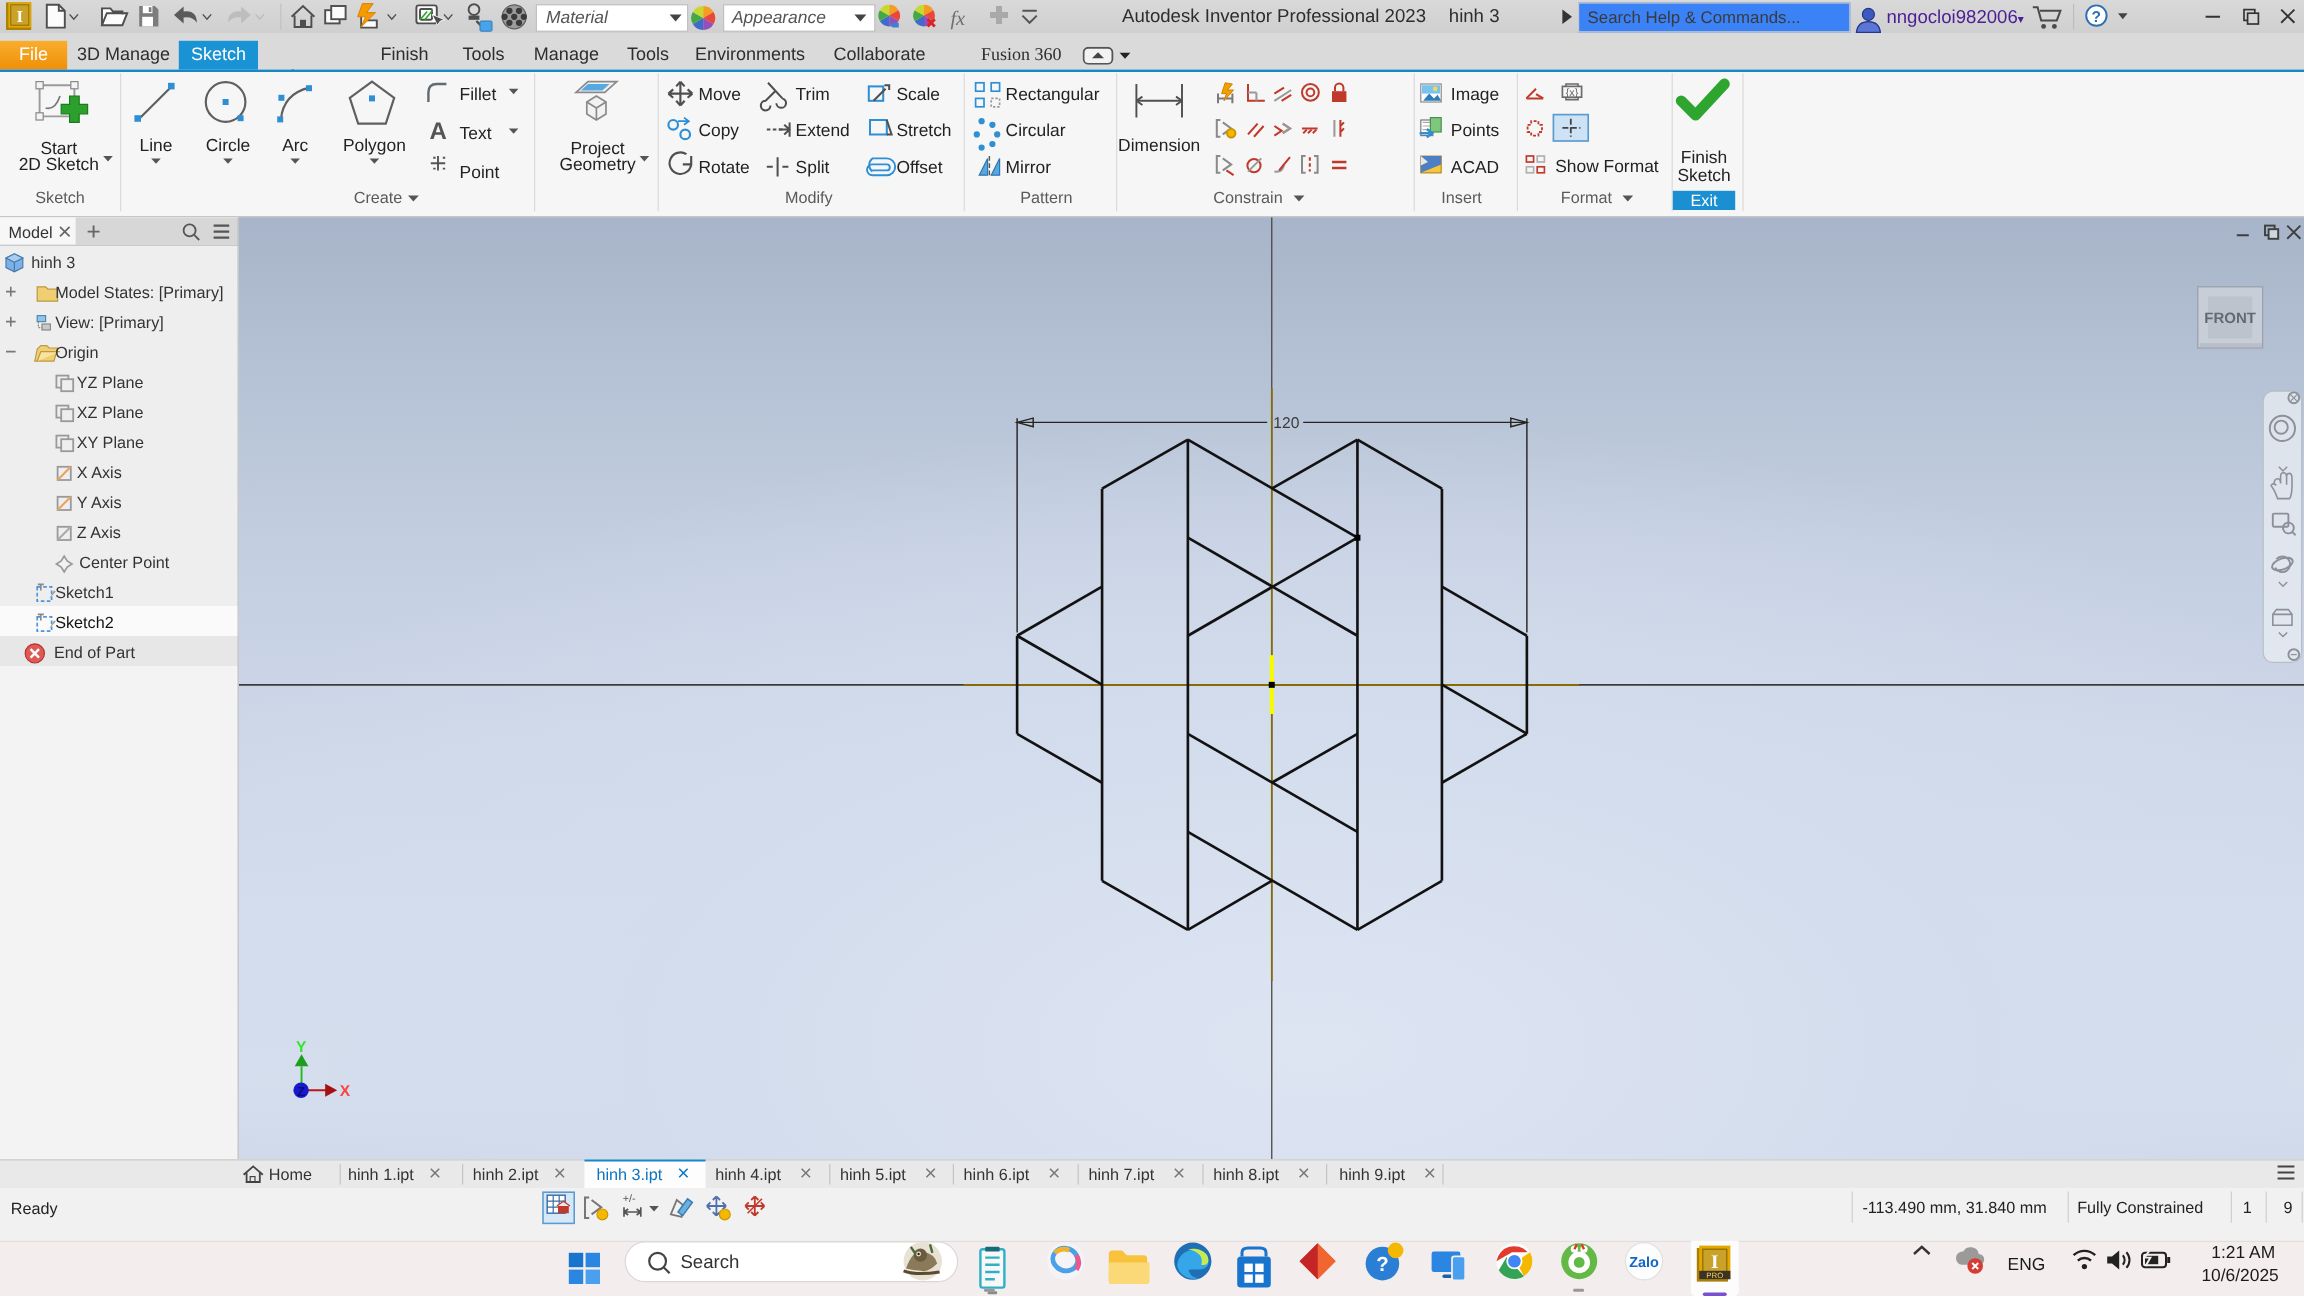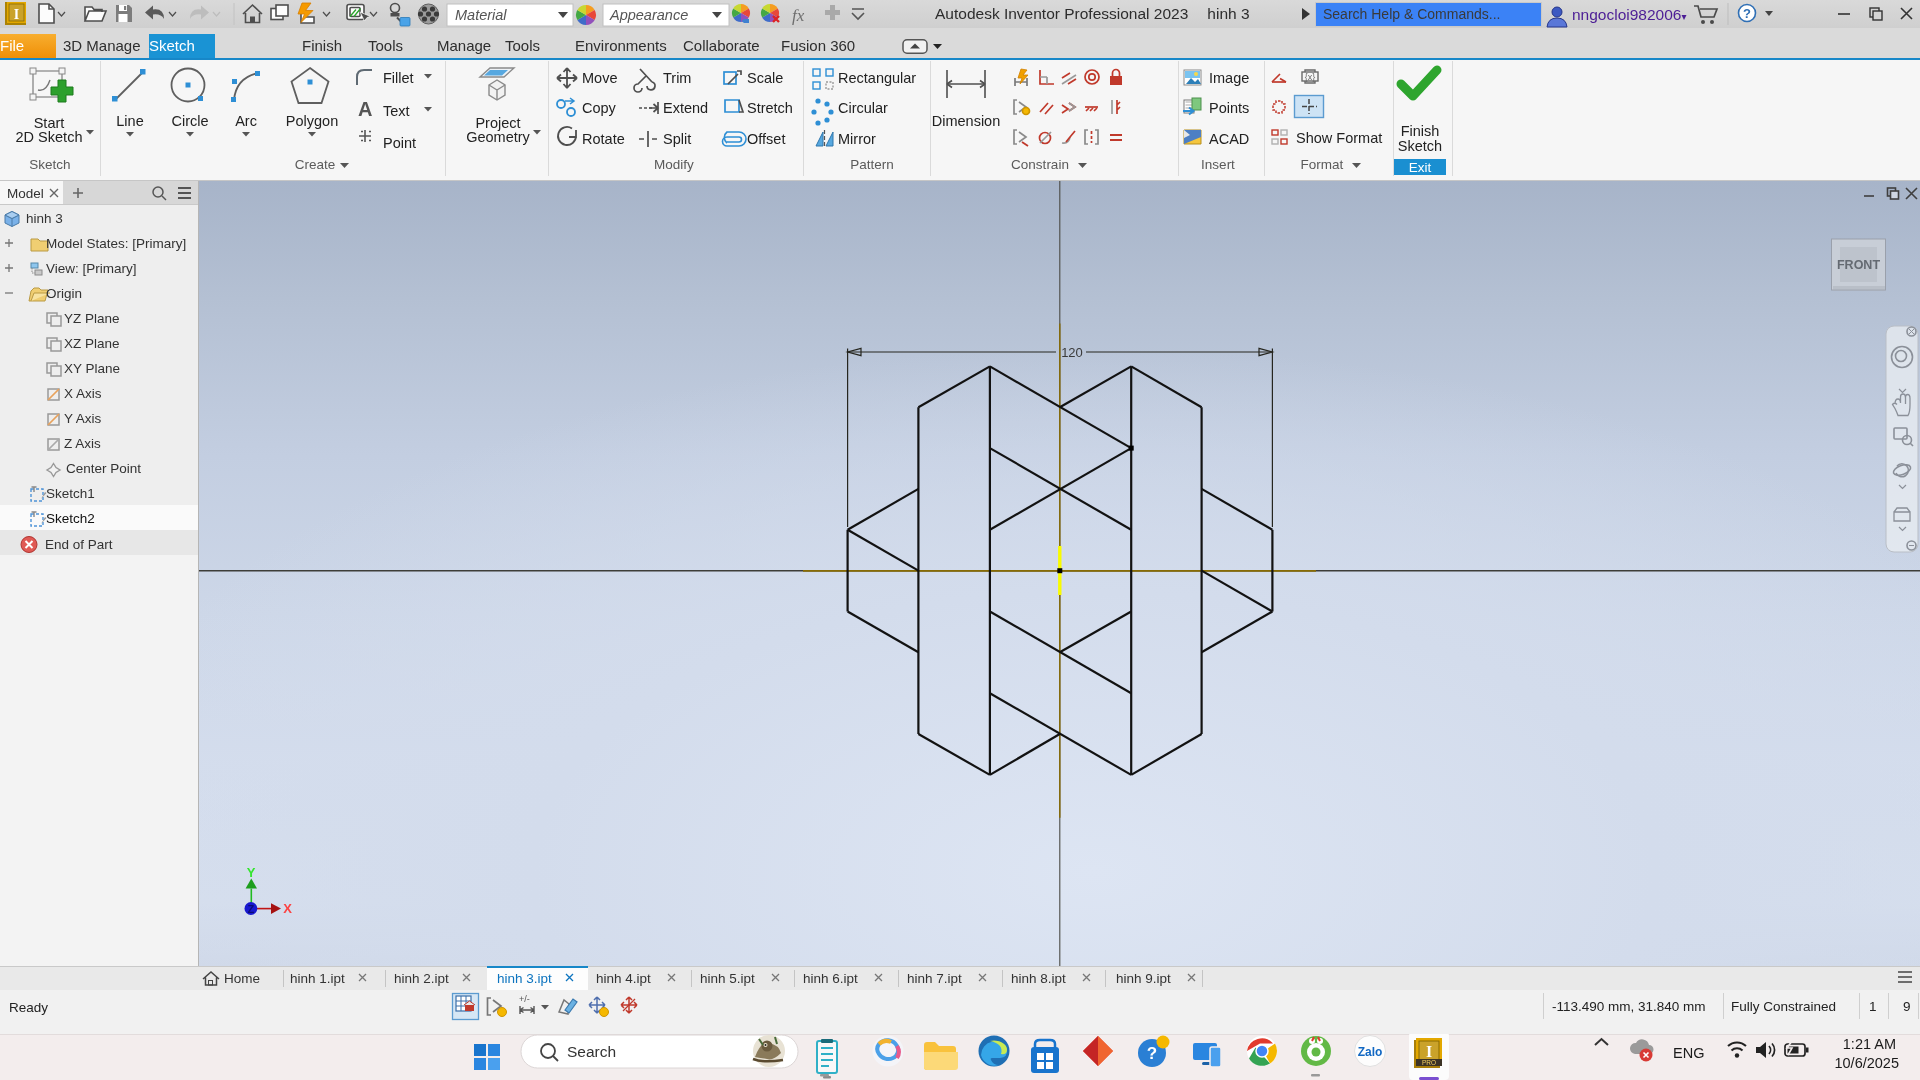--- a/index.html
+++ b/index.html
@@ -9,21 +9,21 @@
 
 
 #titlebar { left:0; top:0; width:1920px; height:28px; background:linear-gradient(#d9d9d9,#cfcfcf); }
 #apptitle { left:935px; top:5px; font-size:15.5px; color:#2d2d2d; }
 #apptitle span { margin-left:19px; }
 #searchbox { left:1315px; top:2px; width:227px; height:25px; background:#3b82f6; border:1px solid #c9c9c9; font-size:14px; color:#3a3a3a; padding:3px 0 0 7px; }
 #username { left:1572px; top:6px; font-size:15.5px; color:#4c1d95; }
 
 
 #tabrow { left:0; top:28px; width:1920px; height:29.5px; background:#dadada; }
-.rtab { position:absolute; top:33.5px; height:24px; line-height:24px; font-size:15px; color:#2e2e2e; }
+.rtab { position:absolute; top:33.5px; height:24px; line-height:24px; font-size:15px; color:#2e2e2e; text-align:center; }
 #bluestrip { left:0; top:57.5px; width:1920px; height:2.5px; background:#1787c8; }
 
 
 #ribbon { left:0; top:60px; width:1920px; height:121px; background:#f6f6f6; border-bottom:1px solid #c6c6c6; }
 
 
 #mainarea { left:0; top:181px; width:1920px; height:785px; }
 #browser { left:0; top:0; width:198px; height:785px; background:#f2f2f2; }
 #canvas { left:198px; top:0; width:1722px; height:785px;
   background:radial-gradient(ellipse 1400px 700px at 52% 88%, #dde5f3 0%, #d3dcec 40%, rgba(200,210,228,0) 75%),
@@ -169,21 +169,21 @@
   <div class="abs rtab" style="left:0;width:56px;background:linear-gradient(#f8ae2f,#ef8f07);color:#fff;">File</div>
   <div class="abs rtab" style="left:63px;width:80px;">3D Manage</div>
   <div class="abs rtab" style="left:149px;width:66px;background:#1a93d4;color:#fff;">Sketch</div>
   <div class="abs rtab" style="left:229px;width:80px;margin-top:18px;">Annotate</div>
   <div class="abs rtab" style="left:302px;width:70px;">Finish</div>
   <div class="abs rtab" style="left:368px;width:70px;">Tools</div>
   <div class="abs rtab" style="left:437px;width:70px;">Manage</div>
   <div class="abs rtab" style="left:505px;width:70px;">Tools</div>
   <div class="abs rtab" style="left:575px;width:100px;">Environments</div>
   <div class="abs rtab" style="left:683px;width:100px;">Collaborate</div>
-  <div class="abs rtab" style="left:781px;width:100px;">Fusion 360</div>
+  <div class="abs rtab" style="left:801px;width:100px;font-family:Liberation Serif, serif;">Fusion 360</div>
   <svg class="abs" style="left:902px;top:39px" width="46" height="15" viewBox="0 0 46 15">
       <rect x="1" y="0.8" width="24" height="13.4" rx="4" fill="#f2f2f2" stroke="#555" stroke-width="1.5"></rect>
       <path d="M8 9.5 l5 -5 l5 5 z" fill="#444"></path>
       <path d="M31 5 l4.5 5 l4.5 -5 z" fill="#222"></path>
     </svg>
   <div id="bluestrip" class="abs"></div>
 
   <div id="ribbon" class="abs"></div>
   <svg class="abs" style="left:0;top:60px" width="1920" height="121" viewBox="0 0 1920 121" font-family="Liberation Sans">
     <g stroke="#dadada" stroke-width="1">

